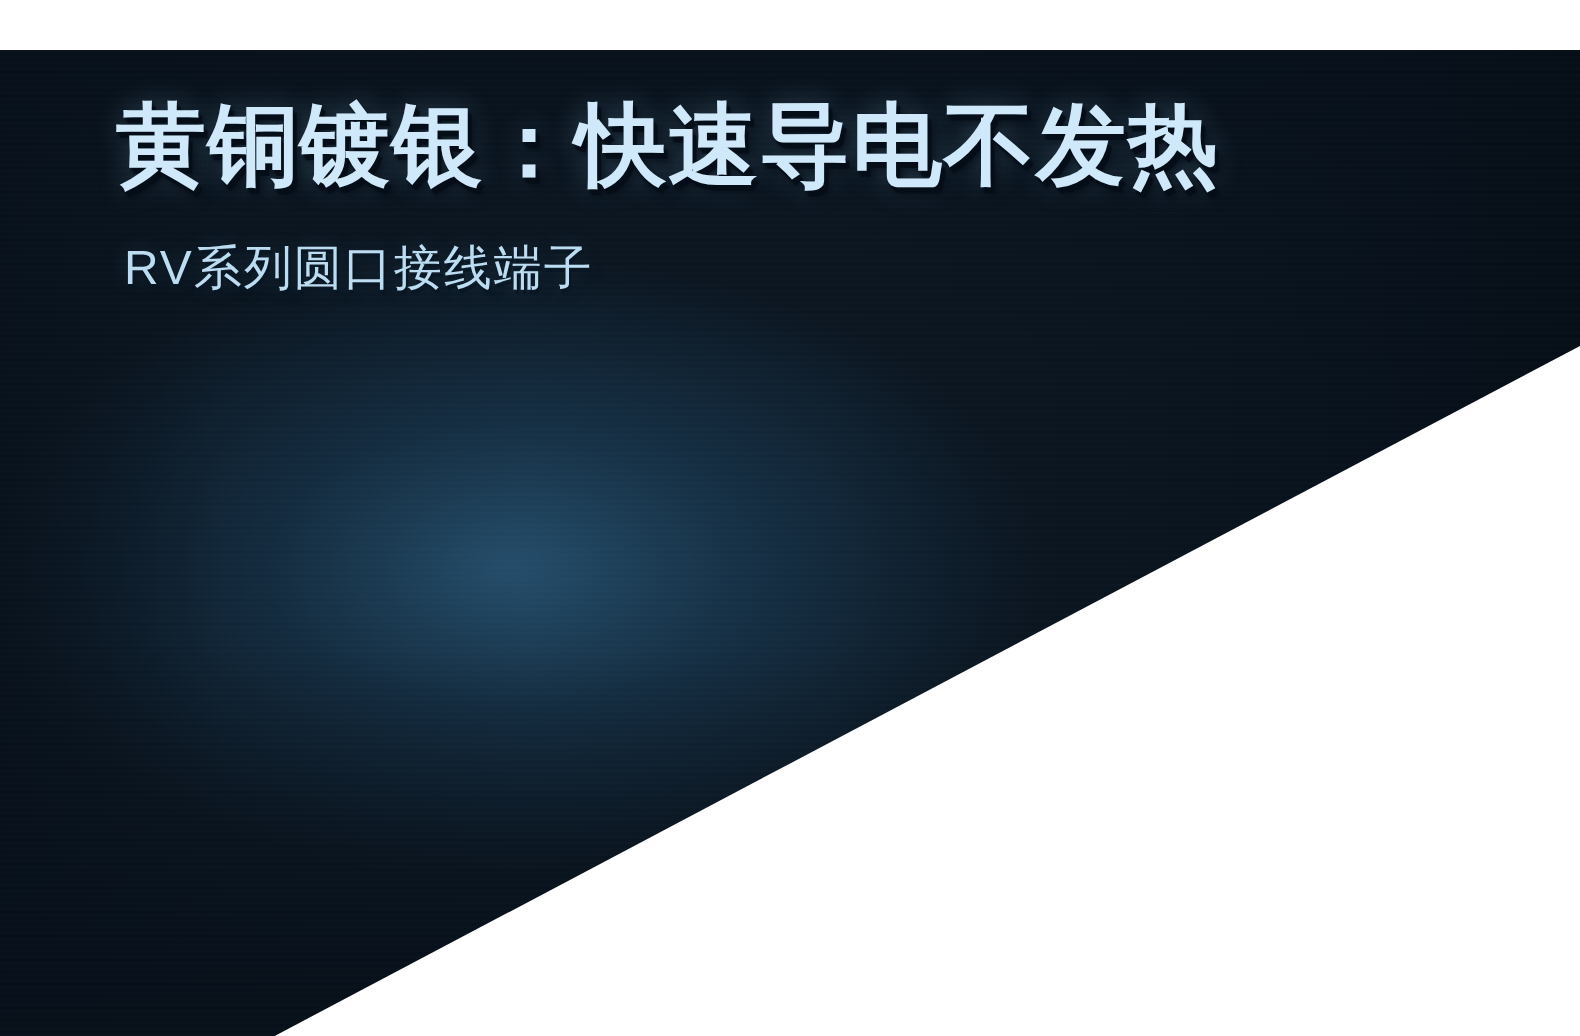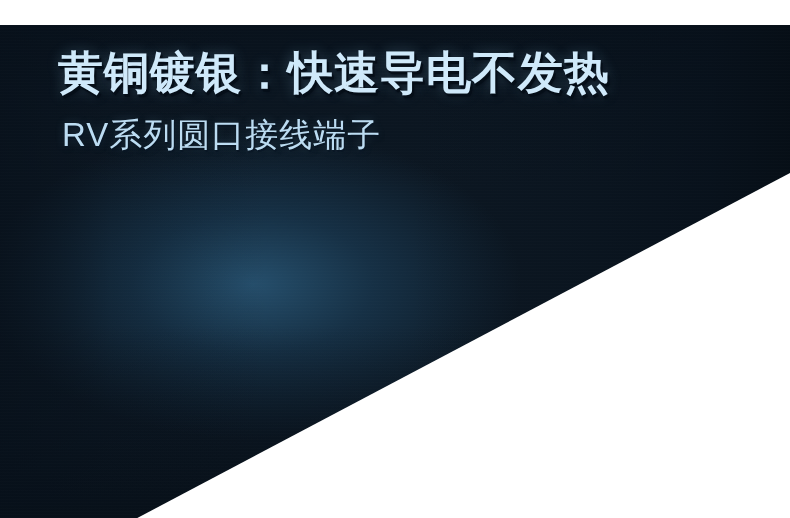--- a/index.html
+++ b/index.html
@@ -116,21 +116,21 @@
     white-space: nowrap;
     text-shadow:
        2px  3px 0 rgba(5,14,24,0.92),
        3px  4px 5px rgba(4,11,20,0.85),
        1px  2px 1px rgba(6,18,30,0.9),
        0 0 14px rgba(150,205,240,0.30);
   }
 
   .subhead {
     margin: 12px 0 0 4px;
-    font-size: 33px;
+    font-size: 24px;
     line-height: 40px;
     font-weight: normal;
     letter-spacing: 1px;
     color: #bcdcf2;
     white-space: nowrap;
     text-shadow:
        1px 2px 0 rgba(8,22,36,0.75),
        2px 3px 4px rgba(6,16,28,0.55),
        0 0 10px rgba(140,195,230,0.22);
   }

